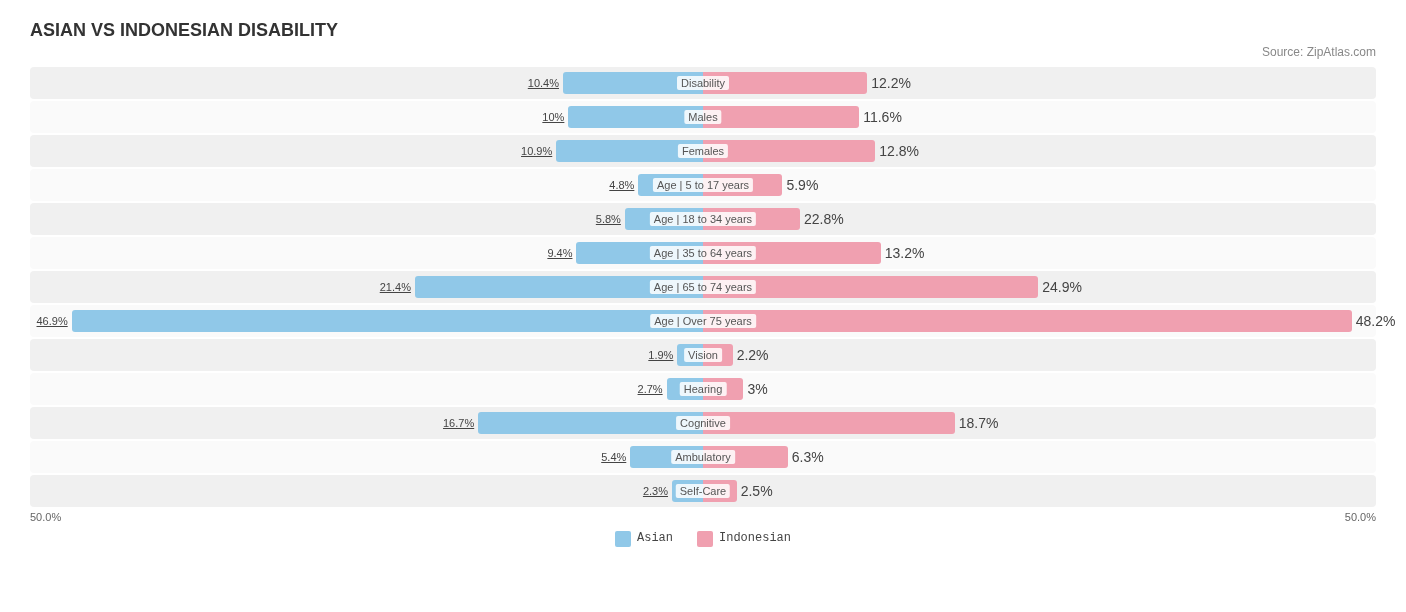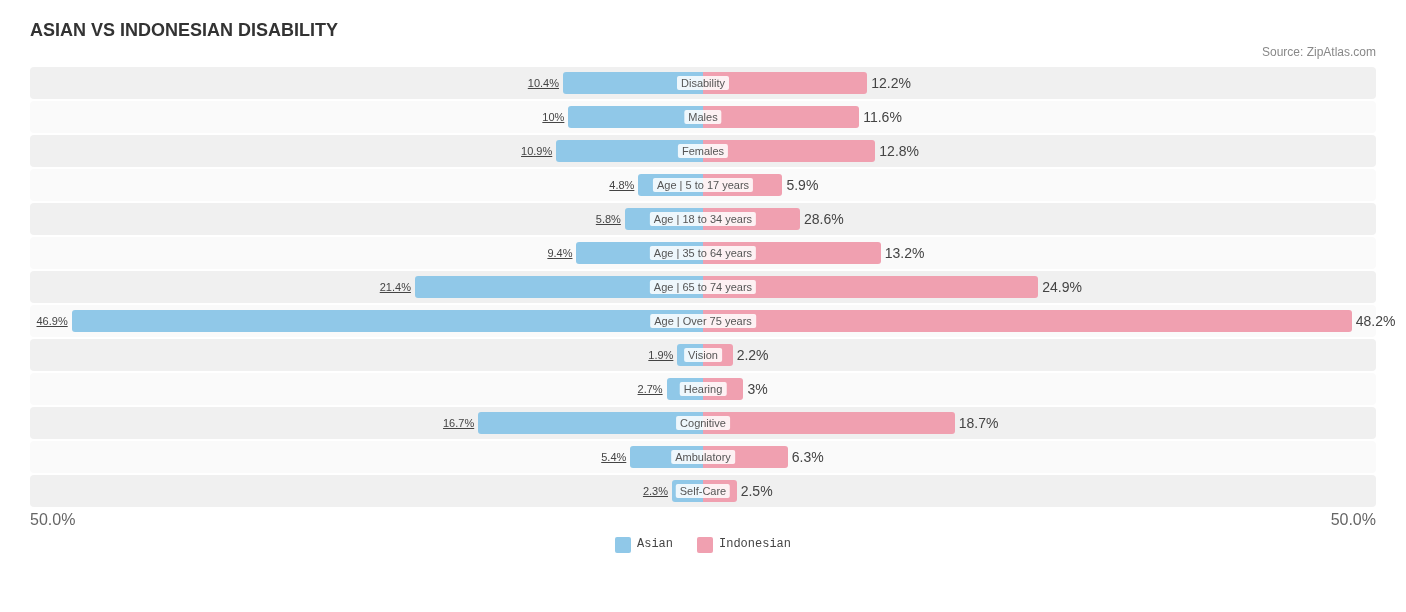--- a/index.html
+++ b/index.html
@@ -108,21 +108,21 @@
       font-family: Liberation Mono, monospace;
     }
     .legend-box {
       width: 16px;
       height: 16px;
       border-radius: 2px;
     }
     .axis-labels {
       display: flex;
       justify-content: space-between;
-      font-size: 16px;
+      font-size: 11px;
       color: #666;
       margin-top: 4px;
       padding: 0 0;
     }
   </style>
 </head>
 <body>
 
 <div class="chart-title">ASIAN VS INDONESIAN DISABILITY</div>
 <div class="source">Source: ZipAtlas.com</div>
@@ -163,21 +163,21 @@
         <div class="val-left" style="right: 55.1%; top: 50%; transform: translateY(-50%);">4.8%</div>
         <div class="val-right" style="left: 56.2%; top: 50%; transform: translateY(-50%);">5.9%</div>
       </div>
     </div>
     <div class="bar-row">
       <div class="bar-container">
         <div class="bar-left" style="width: 5.8%; background: rgb(144, 200, 232);"></div>
         <div class="bar-right" style="width: 7.2%; background: rgb(240, 160, 176);"></div>
         <div class="label-center">Age | 18 to 34 years</div>
         <div class="val-left" style="right: 56.1%; top: 50%; transform: translateY(-50%); padding-left: 40px;">5.8%</div>
-        <div class="val-right" style="left: 57.5%; top: 50%; transform: translateY(-50%);">28.6%</div>
+        <div class="val-right" style="left: 57.5%; top: 50%; transform: translateY(-50%);">22.8%</div>
       </div>
     </div>
     <div class="bar-row">
       <div class="bar-container">
         <div class="bar-left" style="width: 9.4%; background: rgb(144, 200, 232);"></div>
         <div class="bar-right" style="width: 13.2%; background: rgb(240, 160, 176);"></div>
         <div class="label-center">Age | 35 to 64 years</div>
         <div class="val-left" style="right: 59.7%; top: 50%; transform: translateY(-50%);">9.4%</div>
         <div class="val-right" style="left: 63.5%; top: 50%; transform: translateY(-50%);">13.2%</div>
       </div>

